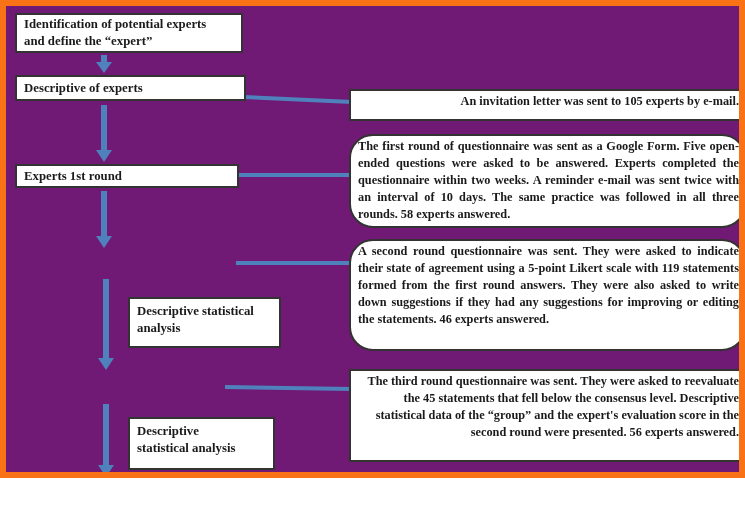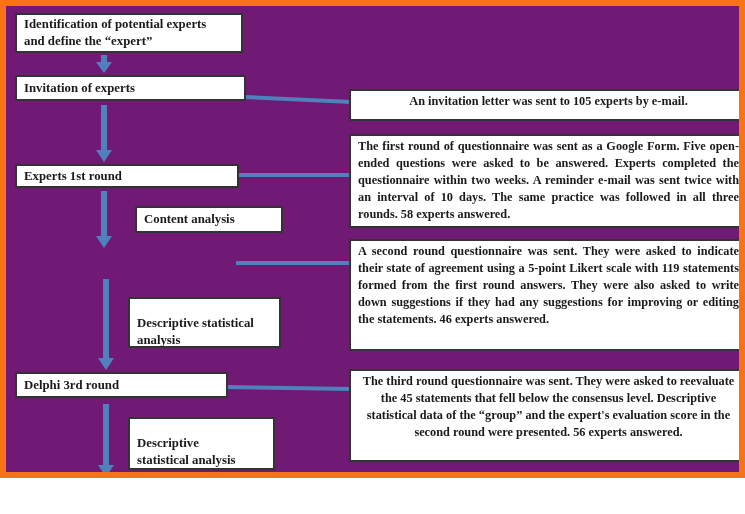--- a/index.html
+++ b/index.html
@@ -10,25 +10,25 @@
     font-family:"Liberation Serif","DejaVu Serif",serif;font-weight:bold;color:var(--text);
   }
   svg.wires{position:absolute;left:0;top:0;width:745px;height:514px;}
   .connector{stroke:var(--arrow);stroke-width:4;}
   .flow-arrow{fill:var(--arrow);}
   .box{position:absolute;background:#ffffff;border:2px solid var(--border);box-sizing:border-box;}
   .step{
     display:flex;align-items:center;
     padding:0 4px 0 7px;font-size:12.8px;line-height:1.32;white-space:pre-line;
   }
-  .step.top{align-items:flex-start;padding-top:16px;}
+  .step.top{align-items:flex-start;padding-top:4px;}
   .ann{
-    font-size:12.3px;line-height:17px;padding:2px 5px 3px 7px;text-align:center;
+    font-size:12.3px;line-height:17px;padding:2px 5px 3px 7px;text-align:right;
   }
-  .ann.justify{text-align:justify;}
+  .ann.justify{text-align:justify;border-radius:24px;}
 </style>
 </head>
 <body>
 
 <div class="canvas">
 
   <svg class="wires" viewBox="0 0 745 514" aria-hidden="true">
 
     <line class="connector" x1="238" y1="91" x2="346" y2="96"></line>
     <line class="connector" x1="230" y1="169" x2="346" y2="169"></line>
@@ -38,32 +38,30 @@
     <path class="flow-arrow" d="M95,49 H101 V56 H106 L98,67 L90,56 H95 Z"></path>
     <path class="flow-arrow" d="M95,99 H101 V144 H106 L98,156 L90,144 H95 Z"></path>
     <path class="flow-arrow" d="M95,185 H101 V230 H106 L98,242 L90,230 H95 Z"></path>
     <path class="flow-arrow" d="M97,273 H103 V352 H108 L100,364 L92,352 H97 Z"></path>
     <path class="flow-arrow" d="M97,398 H103 V459 H108 L100,471 L92,459 H97 Z"></path>
   </svg>
 
   <div class="box step" style="left:9px;top:7px;width:228px;height:40px">Identification of potential experts
 and define the “expert”</div>
 
-  <div class="box step" style="left:9px;top:69px;width:231px;height:26px">Invitation of experts</div>
+  <div class="box step" style="left:9px;top:69px;width:231px;height:26px">Descriptive of experts</div>
 
 
   <div class="box step" style="left:9px;top:158px;width:224px;height:24px">Experts 1st round</div>
 
-  <div class="box step" style="left:129px;top:200px;width:148px;height:27px">Content analysis</div>
 
 
   <div class="box step top" style="left:122px;top:291px;width:153px;height:51px">Descriptive statistical
 analysis</div>
 
-  <div class="box step" style="left:9px;top:366px;width:213px;height:26px">Delphi 3rd round</div>
 
   <div class="box step" style="left:9px;top:473px;width:209px;height:25px">Joint expert opinion</div>
 
   <div class="box step top" style="left:122px;top:411px;width:147px;height:53px">Descriptive
 statistical analysis</div>
 
   <div class="box ann" style="left:343px;top:83px;width:397px;min-height:32px">An invitation letter was sent to 105 experts by e-mail.</div>
 
   <div class="box ann justify" style="left:343px;top:128px;width:397px;min-height:93px">The first round of questionnaire was sent as a Google Form. Five open-ended questions were asked to be answered. Experts completed the questionnaire within two weeks. A reminder e-mail was sent twice with an interval of 10 days. The same practice was followed in all three rounds. 58 experts answered.</div>
 

